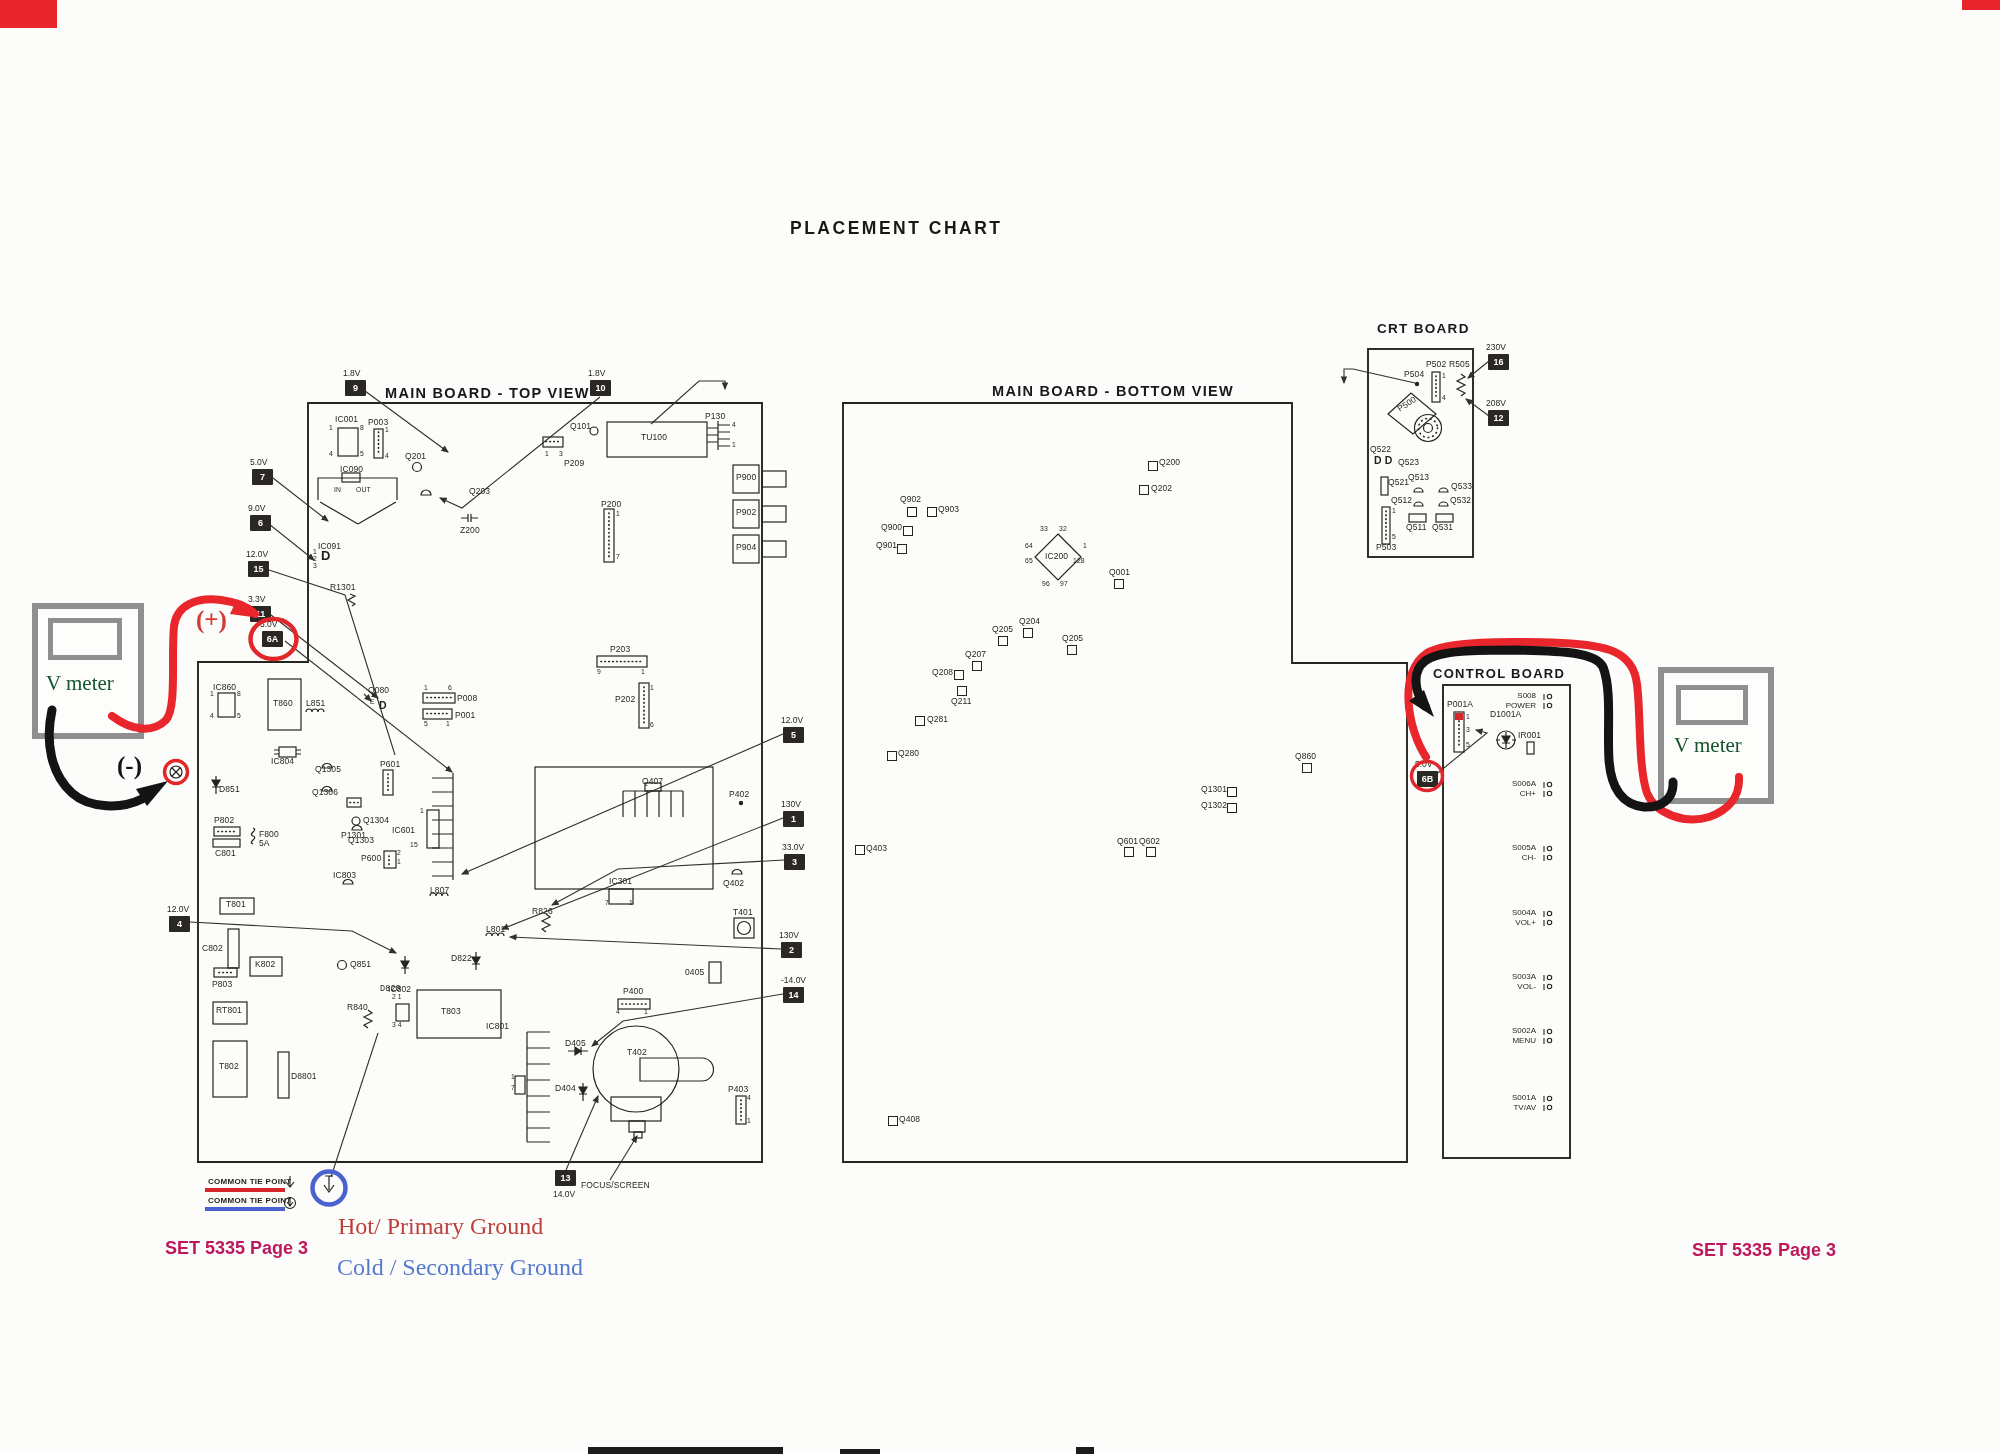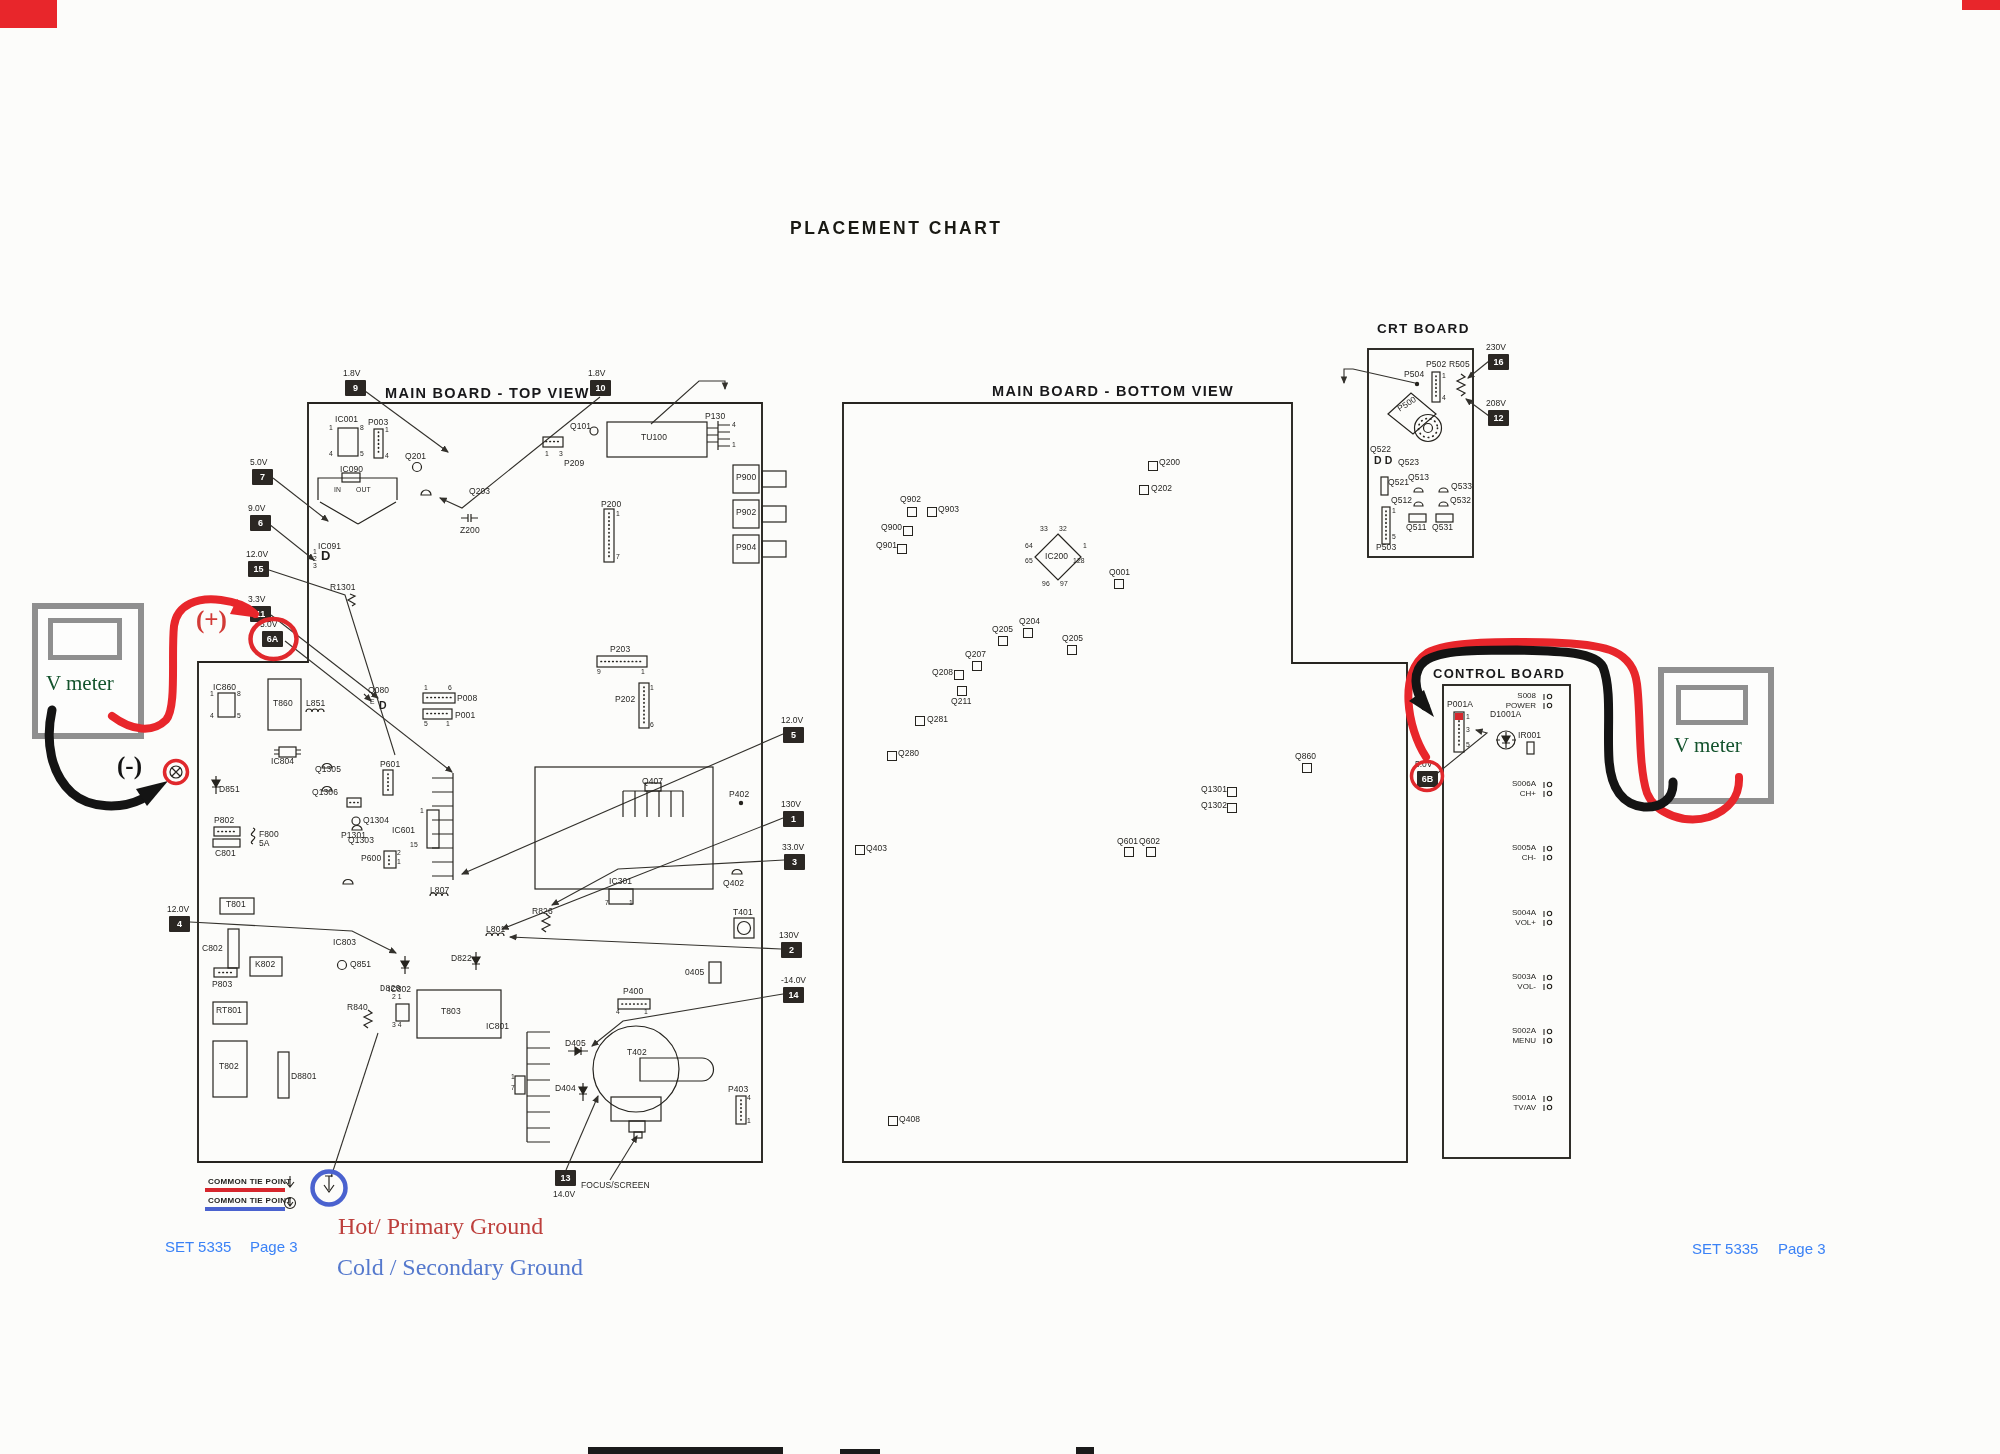--- a/index.html
+++ b/index.html
@@ -18,21 +18,21 @@
        font-size:9px;text-align:center;line-height:16px;border-radius:1px}
   .tpv{position:absolute;font-size:8.5px;color:#201f1c;white-space:nowrap}
   .sq{position:absolute;width:8px;height:8px;border:1.6px solid #26241f;background:#fcfcfa}
   .vmeter{position:absolute;border:6px solid #8f8f8f;background:#fdfdfc}
   .vmeter .disp{position:absolute;border:5px solid #8f8f8f}
   .vmeter .vtxt{position:absolute;font-family:"Liberation Serif",serif;color:#14532d;font-size:21px;white-space:nowrap}
   .serif-red{position:absolute;font-family:"Liberation Serif",serif;color:#bd3f3c;font-size:24px;white-space:nowrap}
   .serif-blue{position:absolute;font-family:"Liberation Serif",serif;color:#5579cd;font-size:24px;white-space:nowrap}
   .sign{position:absolute;font-family:"Liberation Serif",serif;font-size:25px;font-weight:bold}
   .ctp{position:absolute;font-size:8px;font-weight:bold;letter-spacing:.3px;color:#23221f;white-space:nowrap}
-  .foot{position:absolute;font-weight:normal;font-size:15px;color:#3b82f6;white-space:nowrap}
+  .foot{position:absolute;font-weight:bold;font-size:18px;color:#be185d;white-space:nowrap}
   .sw-label{position:absolute;width:60px;text-align:right;font-size:8px;line-height:1.3;color:#201f1c}
   .sw-sym{position:absolute}
 </style>
 </head>
 <body>
 
 <div class="stage">
 
   <svg class="layer" width="2000" height="1454" viewBox="0 0 2000 1454">
     <defs>
@@ -235,21 +235,21 @@
       <span class="lbl" style="left: 306px; top: 699px;">L851</span>
       <span class="lbl" style="left: 271px; top: 757px;">IC804</span>
       <span class="lbl" style="left: 315px; top: 765px;">Q1305</span>
       <span class="lbl" style="left: 312px; top: 788px;">Q1306</span>
       <span class="lbl" style="left: 341px; top: 803px; margin-top: 28px;">P1301</span>
       <span class="lbl" style="left: 363px; top: 816px;">Q1304</span>
       <span class="lbl" style="left: 348px; top: 836px;">Q1303</span>
       <span class="lbl" style="left: 392px; top: 826px;">IC601</span>
       <span class="lbl" style="left: 380px; top: 760px;">P601</span>
       <span class="lbl" style="left: 361px; top: 854px;">P600</span>
-      <span class="lbl" style="left: 333px; top: 938px;">IC803</span>
+      <span class="lbl" style="left: 333px; top: 871px;">IC803</span>
       <span class="lbl" style="left: 430px; top: 886px;">L807</span>
       <span class="lbl" style="left: 226px; top: 900px;">T801</span>
       <span class="lbl" style="left: 219px; top: 785px;">D851</span>
       <span class="lbl" style="left: 214px; top: 816px;">P802</span>
       <span class="lbl" style="left: 259px; top: 830px;">F800</span>
       <span class="lbl" style="left: 259px; top: 839px;">5A</span>
       <span class="lbl" style="left: 215px; top: 849px;">C801</span>
       <span class="lbl" style="left: 202px; top: 944px;">C802</span>
       <span class="lbl" style="left: 255px; top: 960px;">K802</span>
       <span class="lbl" style="left: 212px; top: 980px;">P803</span>

